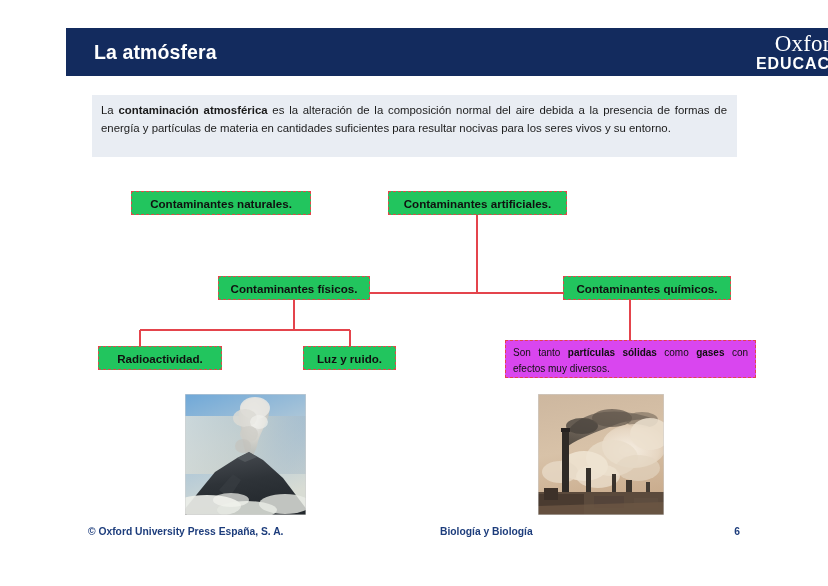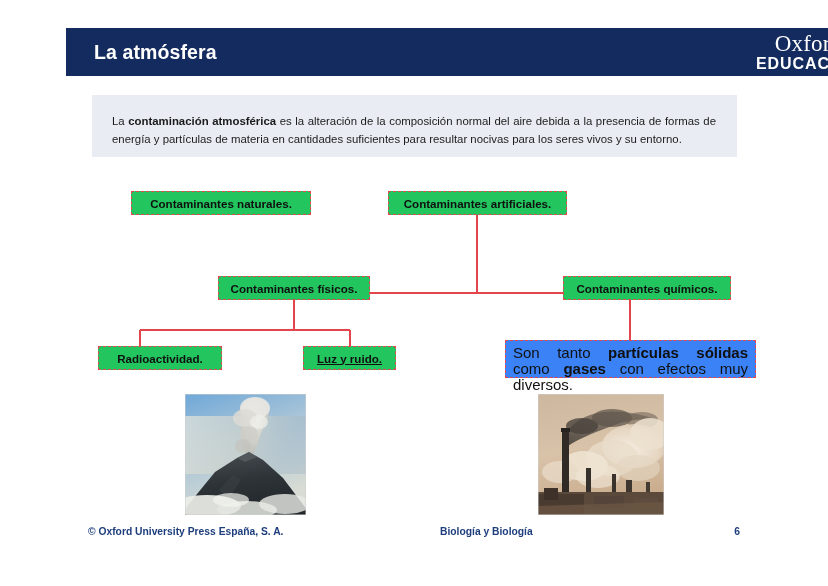--- a/index.html
+++ b/index.html
@@ -71,21 +71,21 @@
     height: 62px;
     background: #e9edf3;
     box-sizing: border-box;
     padding: 7px 10px 7px 9px;
   }
   .intro-text {
     font-size: 11.4px;
     line-height: 17.5px;
     color: #1a1a1a;
     text-align: justify;
-    margin: 11px;
+    margin: 0;
   }
   .intro-text b { font-weight: bold; }
   .connectors {
     position: absolute;
     left: 0;
     top: 0;
   }
 
   .node {
     position: absolute;
@@ -97,35 +97,35 @@
     justify-content: center;
     font-size: 11.6px;
     font-weight: bold;
     color: #101010;
     white-space: nowrap;
   }
   .node-para {
     position: absolute;
     box-sizing: border-box;
     border: 1.4px dashed #e4444c;
-    background: #3b82f6;
+    background: #d946ef;
     padding: 4px 7px 3px 7px;
-    font-size: 15px;
+    font-size: 10px;
     color: #101010;
     text-align: justify;
     line-height: 16px;
   }
   .node-para b { font-weight: bold; }
 
   #node-naturales    { left: 131px; top: 191px; width: 180px; height: 24px; }
   #node-artificiales { left: 388px; top: 191px; width: 179px; height: 24px; }
   #node-fisicos      { left: 218px; top: 276px; width: 152px; height: 24px; }
   #node-quimicos     { left: 563px; top: 276px; width: 168px; height: 24px; }
   #node-radio        { left:  98px; top: 346px; width: 124px; height: 24px; }
-  #node-luz          { left: 303px; top: 346px; width:  93px; height: 24px; text-decoration: underline; }
+  #node-luz          { left: 303px; top: 346px; width:  93px; height: 24px; }
   #node-gases        { left: 505px; top: 340px; width: 251px; height: 38px; }
 
   
   .photo {
     position: absolute;
     overflow: hidden;
   }
   #photo-volcano {
     left: 185px; top: 394px; width: 121px; height: 121px;
   }

